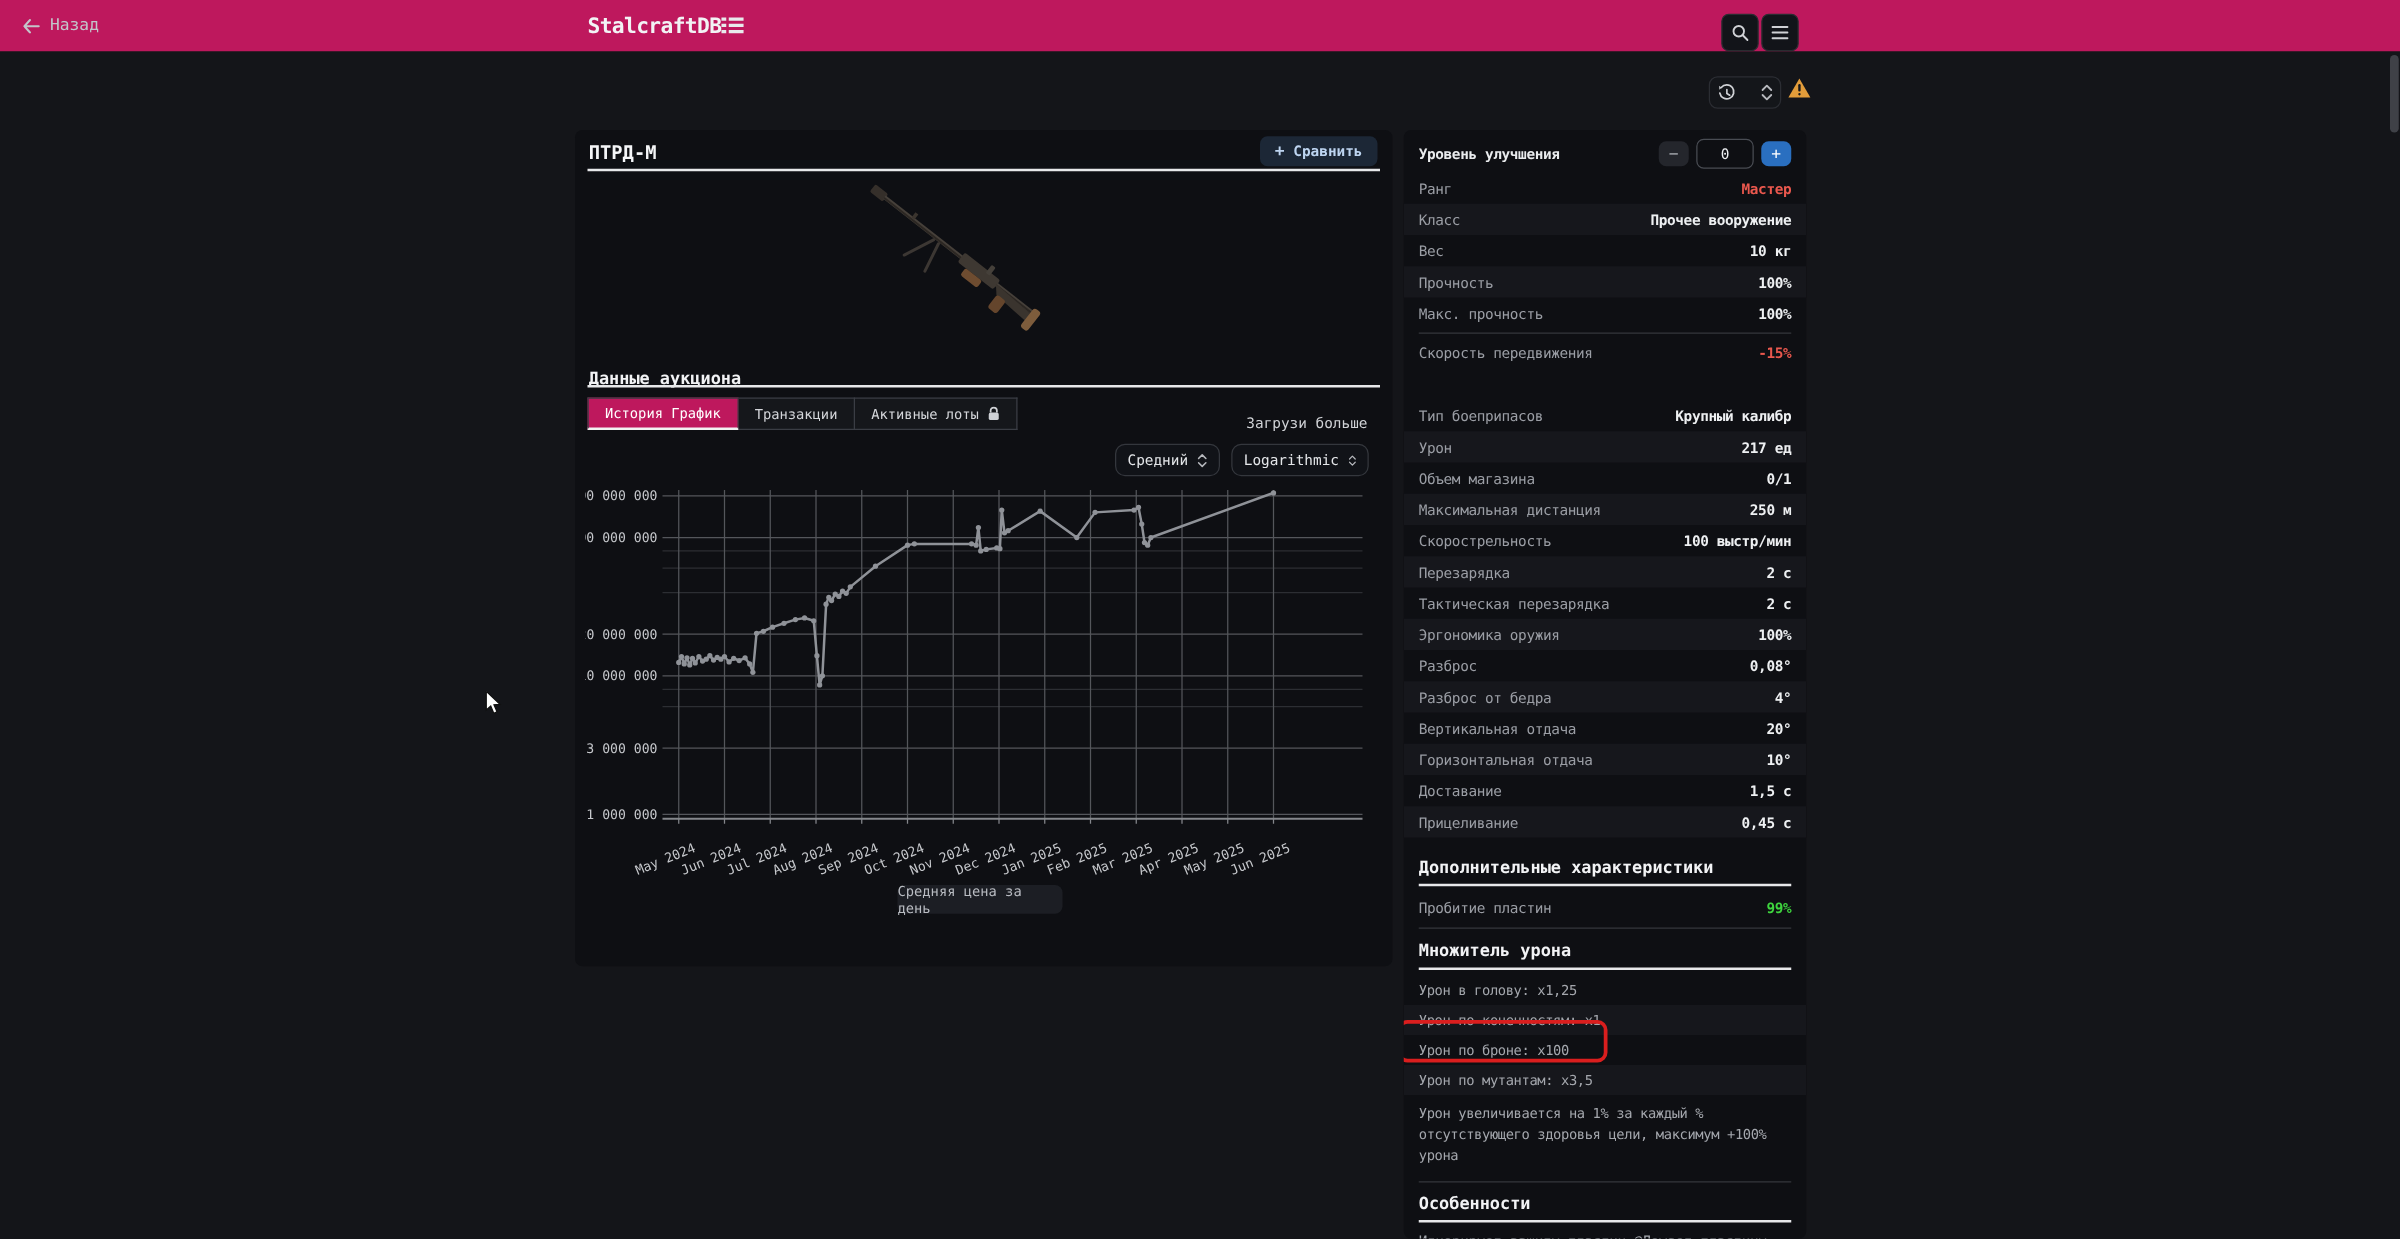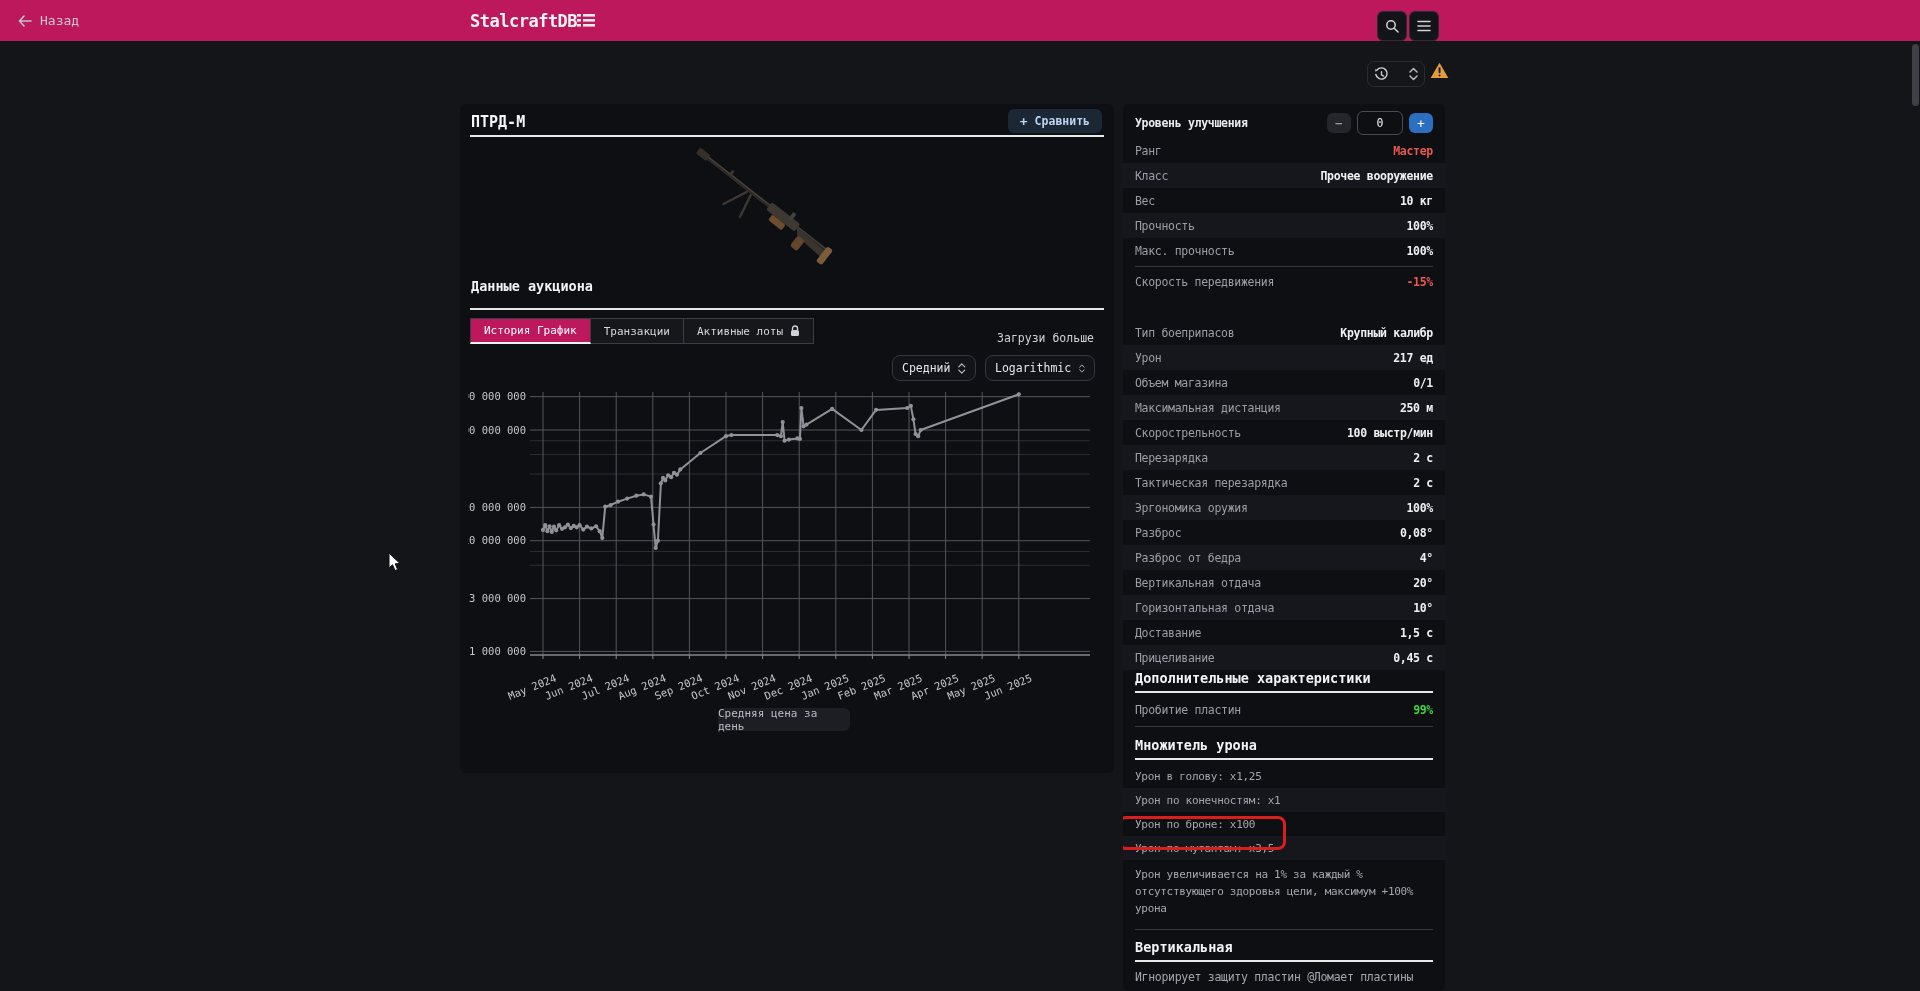--- a/index.html
+++ b/index.html
@@ -146,21 +146,21 @@
       <rect x="86" y="12" width="17" height="7" rx="2" fill="#6e4c30"></rect>
       <rect x="101" y="-3" width="4" height="8" rx="1" fill="#45403a"></rect>
       <path d="M113 7 L152 9 L152 16 L119 14 Z" fill="#3a342e"></path>
       <rect x="149" y="3" width="7" height="19" rx="2.5" fill="#7d5c3c"></rect>
       <rect x="119" y="13" width="9" height="13" rx="2.5" fill="#64452c"></rect>
       <path d="M52 10 L41 34" stroke="#3c3733" stroke-width="2.4" stroke-linecap="round"></path>
       <path d="M57 10 L62 34" stroke="#3c3733" stroke-width="2.4" stroke-linecap="round"></path>
     </g>
   </svg>
 
-  <div class="sechead" style="top:174px;text-align:right;">Данные аукциона</div>
+  <div class="sechead" style="top:191px;text-align:right;">Данные аукциона</div>
   <div class="hline" style="top:204px;"></div>
 
   <div class="tabs" id="tabs">
       <button class="tab active">
         <span>История График</span>
       </button>
       <button class="tab">
         <span>Транзакции</span>
       </button>
       <button class="tab">
@@ -407,42 +407,42 @@
       <div class="row">
         <span class="lbl">Доставание</span>
         <span class="val">1,5 с</span>
       </div>
       <div class="row alt">
         <span class="lbl">Прицеливание</span>
         <span class="val">0,45 с</span>
       </div>
     </div>
 
-  <div class="shead" style="">Дополнительные характеристики</div>
+  <div class="shead" style="margin-top:16px;">Дополнительные характеристики</div>
   <div class="sunder"></div>
   <div id="additionalRows" style="margin-top:4px;">
       <div class="row">
         <span class="lbl">Пробитие пластин</span>
         <span class="val green">99%</span>
       </div>
     </div>
   <div class="thin" style="margin-top:4px;"></div>
 
   <div class="shead" style="margin-top:10px;">Множитель урона</div>
   <div class="sunder"></div>
   <div id="multList" style="margin-top:4px;">
       <div class="mrow">Урон в голову: x1,25</div>
       <div class="mrow alt">Урон по конечностям: x1</div>
       <div class="mrow">Урон по броне: x100</div>
       <div class="mrow alt">Урон по мутантам: x3,5</div>
       <div class="mrow long">Урон увеличивается на 1% за каждый % отсутствующего здоровья цели, максимум +100% урона</div>
     </div>
   <div class="thin" style="margin-top:4px;"></div>
 
-  <div class="shead" style="margin-top:9px;">Вертикальная</div>
+  <div class="shead" style="margin-top:9px;">Особенности</div>
   <div class="sunder"></div>
   <div class="feat" style="margin-top:3px;">Игнорирует защиту пластин @Ломает пластины</div>
 
   <div class="redbox"></div>
 </div>
 
 <div id="cursor">
   <svg width="16" height="20" viewBox="0 0 16 20">
     <path d="M1 0 L1 15 L4.6 11.8 L7 17.6 L9.6 16.4 L7.2 10.8 L12 10.5 Z" fill="#ffffff" stroke="#111111" stroke-width="1"></path>
   </svg>

